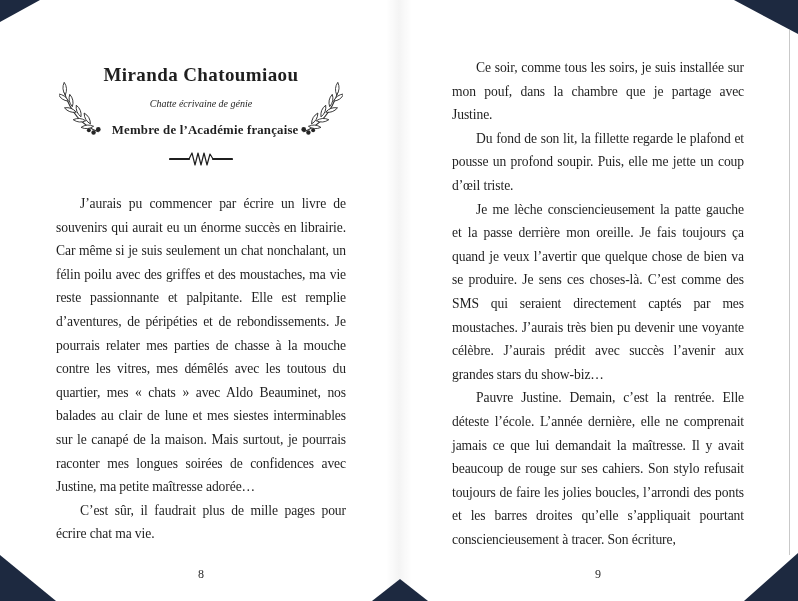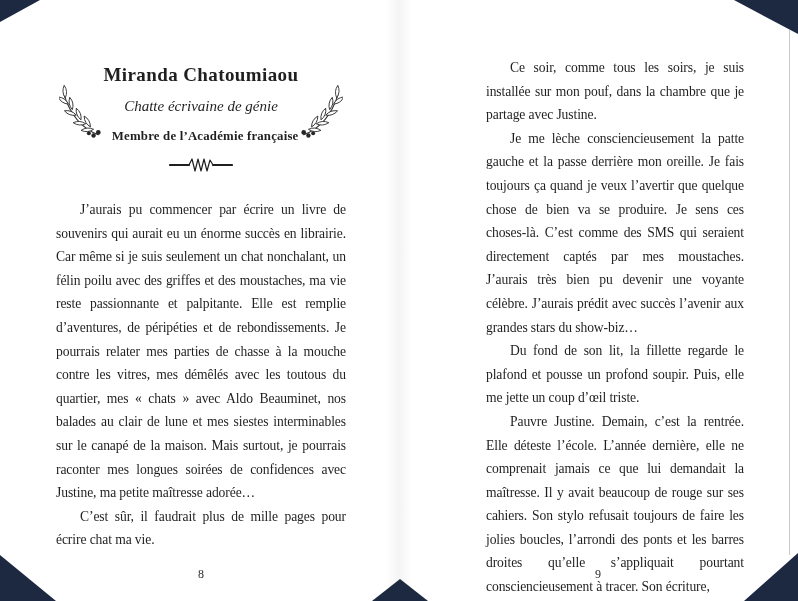--- a/index.html
+++ b/index.html
@@ -35,41 +35,41 @@
   .page-right { left: 452px; width: 292px; padding-top: 56px; }
 
   
   .chapter-header { display: flex; align-items: center; justify-content: center; gap: 1px; }
   .header-text { text-align: center; }
   .author-title {
     font-size: 19px; font-weight: bold; letter-spacing: 0.4px;
     white-space: nowrap; margin: 0;
   }
   .author-subtitle {
-    font-size: 15px; font-style: italic; margin-top: 12px; white-space: nowrap;
+    font-size: 10px; font-style: italic; margin-top: 12px; white-space: nowrap;
   }
   .author-affiliation {
     font-size: 12.8px; font-weight: bold; margin-top: 14px; white-space: nowrap;
     letter-spacing: 0.2px;
     text-align: right;
   }
   .branch { flex: 0 0 auto; margin-top: 16px; }
   .branch-right { transform: scaleX(-1); }
   .branch .stem { fill: none; stroke: #2e2e2e; stroke-width: 1.4; stroke-linecap: round; }
   .branch .leaf { fill: #ffffff; stroke: #2e2e2e; stroke-width: 1.1; }
   .branch .berry { fill: #262626; }
 
   .divider-wrap { text-align: center; margin-top: 14px; height: 16px; }
   .divider-wrap svg { vertical-align: top; }
   .divider-line { stroke: #1f1f1f; stroke-width: 2.2; stroke-linecap: round; }
   .divider-zig  { stroke: #1f1f1f; stroke-width: 1.2; fill: none; stroke-linejoin: round; }
 
   
   .page-body { margin-top: 24px; text-align: justify; hyphens: auto; }
-  .page-right .page-body { margin-top: 0; margin-left: 34px; }
+  .page-right .page-body { margin-top: 0; }
   .page-body p {
     margin: 0;
     text-indent: 24px;
     font-size: 13.6px;
     line-height: 23.6px;
     letter-spacing: -0.1px;
   }
 
   .page-number {
     position: absolute; bottom: 19px; left: 0; width: 100%;
@@ -169,22 +169,22 @@
       <p>J’aurais pu commencer par écrire un livre de souvenirs qui aurait eu un énorme succès en librairie. Car même si je suis seulement un chat nonchalant, un félin poilu avec des griffes et des moustaches, ma vie reste passionnante et palpitante. Elle est remplie d’aventures, de péripéties et de rebondissements. Je pourrais relater mes parties de chasse à la mouche contre les vitres, mes démêlés avec les toutous du quartier, mes « chats » avec Aldo Beauminet, nos balades au clair de lune et mes siestes interminables sur le canapé de la maison. Mais surtout, je pourrais raconter mes longues soirées de confidences avec Justine, ma petite maîtresse adorée…</p>
       <p>C’est sûr, il faudrait plus de mille pages pour écrire chat ma vie.</p>
     </div>
 
     <div class="page-number">8</div>
   </div>
 
   <div class="page page-right">
     <div class="page-body">
       <p>Ce soir, comme tous les soirs, je suis installée sur mon pouf, dans la chambre que je partage avec Justine.</p>
+      <p>Du fond de son lit, la fillette regarde le plafond et pousse un profond soupir. Puis, elle me jette un coup d’œil triste.</p>
       <p>Je me lèche consciencieusement la patte gauche et la passe derrière mon oreille. Je fais toujours ça quand je veux l’avertir que quelque chose de bien va se produire. Je sens ces choses-là. C’est comme des SMS qui seraient directement captés par mes moustaches. J’aurais très bien pu devenir une voyante célèbre. J’aurais prédit avec succès l’avenir aux grandes stars du show-biz…</p>
-      <p>Du fond de son lit, la fillette regarde le plafond et pousse un profond soupir. Puis, elle me jette un coup d’œil triste.</p>
       <p>Pauvre Justine. Demain, c’est la rentrée. Elle déteste l’école. L’année dernière, elle ne comprenait jamais ce que lui demandait la maîtresse. Il y avait beaucoup de rouge sur ses cahiers. Son stylo refusait toujours de faire les jolies boucles, l’arrondi des ponts et les barres droites qu’elle s’appliquait pourtant consciencieusement à tracer. Son écriture,</p>
     </div>
     <div class="page-number">9</div>
   </div>
 
   <div class="gutter"></div>
   <div class="edge-right"></div>
 
   <div class="corner corner-tl"></div>
   <div class="corner corner-tr"></div>

